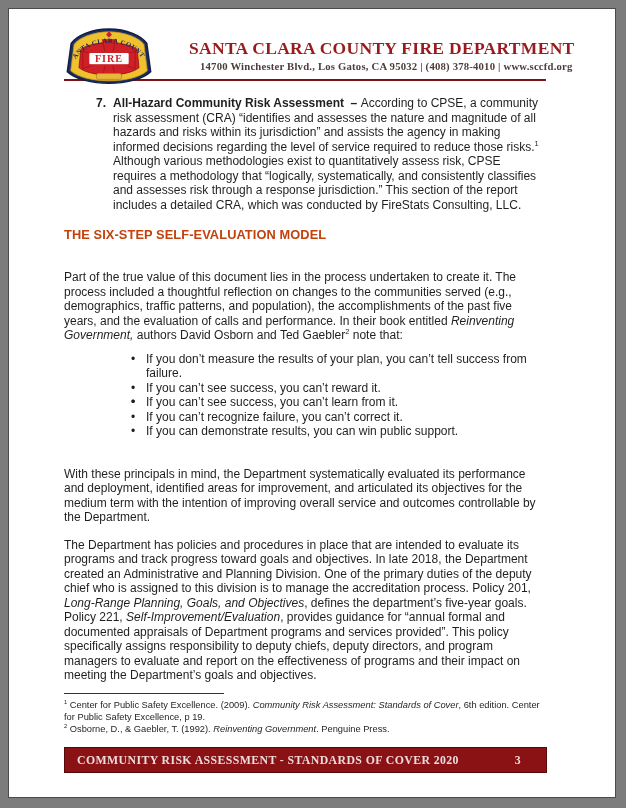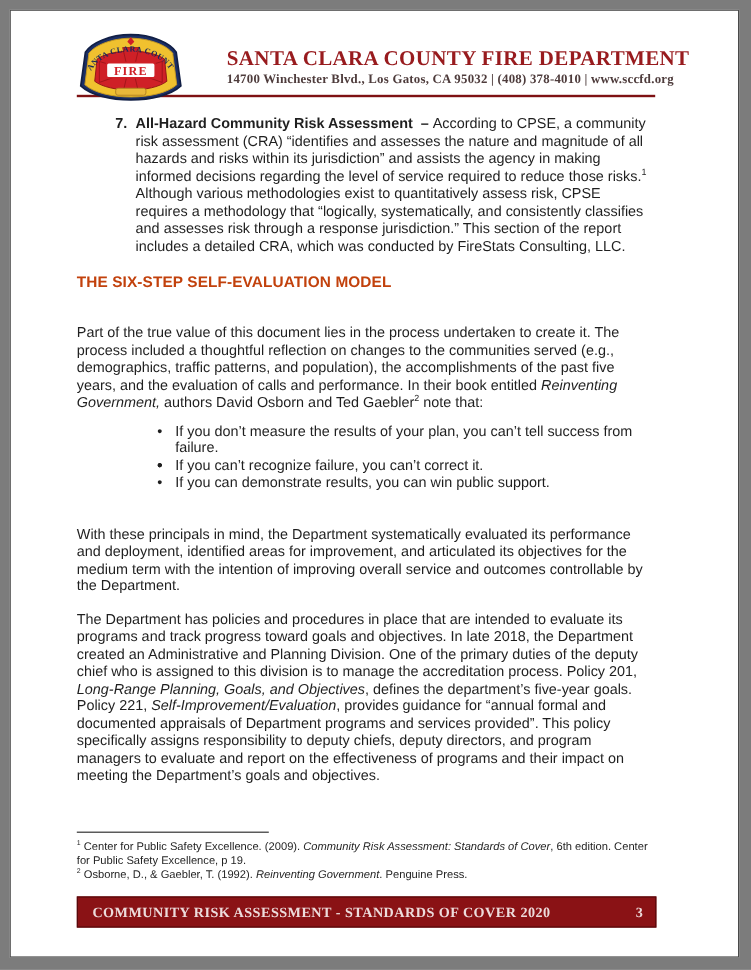--- a/index.html
+++ b/index.html
@@ -9,21 +9,21 @@
         font-family:"Liberation Sans",sans-serif;color:#1f1f1f;box-sizing:border-box;}
   .content{padding:18px 69px 0 55px;}
 
   
   .header{position:relative;height:52px;border-bottom:2px solid #7E1113;}
   .logo{position:absolute;left:2px;top:0;width:86px;height:64px;z-index:2;}
   .header-text{margin-left:125px;padding-top:12px;}
   .org-name{font-family:"Liberation Serif",serif;font-weight:bold;font-size:17.5px;
             line-height:1.1;color:#981B1E;letter-spacing:0.3px;white-space:nowrap;}
   .address{font-family:"Liberation Serif",serif;font-weight:bold;font-size:10.7px;
-           color:#4e3c3c;margin-top:2px;letter-spacing:0.2px;white-space:nowrap;}
+           color:#4e3c3c;margin-top:2px;letter-spacing:0.2px;white-space:nowrap;margin-left:11px;}
 
   
   .item7{display:flex;margin-top:15px;font-size:12px;line-height:14.5px;}
   .item7 .num{flex:none;width:17px;margin-left:32px;font-weight:bold;}
   .item7 .itxt{flex:1;}
   .sec{margin:15px 0 0;font-size:12.8px;font-weight:bold;color:#c2410c;letter-spacing:0.1px;
        font-family:"Liberation Sans",sans-serif;}
   .para{margin:28px 0 0;font-size:12px;line-height:14.5px;}
   .para3{margin-top:13px;}
   .bullets{margin:9px 0 0;padding:0 0 0 67px;list-style:none;}
@@ -35,21 +35,21 @@
 
   
   .footnotes{position:absolute;left:55px;right:69px;top:684px;font-size:9.3px;line-height:12px;}
   .fnrule{width:160px;border-top:1px solid #333;margin-bottom:5px;}
   .fn{margin:0;}
 
   
   .footer{position:absolute;left:55px;right:68px;top:738px;height:24px;background:#8A1215;
           border:1px solid #56090b;color:#EDDCDC;font-family:"Liberation Serif",serif;
           font-weight:bold;font-size:11.8px;letter-spacing:0.4px;display:flex;
-          justify-content:space-between;align-items:center;padding:0 10px 0 12px;}
+          justify-content:space-between;align-items:center;padding:0 25px 0 12px;}
 </style>
 </head>
 <body>
 
 <div class="canvas">
   <div class="page">
     <div class="content">
 
       <div class="header">
         <div class="logo">
@@ -83,23 +83,23 @@
         <div class="num">7.</div>
         <div class="itxt"><span class="b">All-Hazard Community Risk Assessment &nbsp;– </span><span>According to CPSE, a community risk assessment (CRA) “identifies and assesses the nature and magnitude of all hazards and risks within its jurisdiction” and assists the agency in making informed decisions regarding the level of service required to reduce those risks.</span><span class="sup">1</span><span> Although various methodologies exist to quantitatively assess risk, CPSE requires a methodology that “logically, systematically, and consistently classifies and assesses risk through a response jurisdiction.” This section of the report includes a detailed CRA, which was conducted by FireStats Consulting, LLC.</span></div>
       </div>
 
       <h2 class="sec">THE SIX-STEP SELF-EVALUATION MODEL</h2>
 
       <p class="para"><span>Part of the true value of this document lies in the process undertaken to create it. The process included a thoughtful reflection on changes to the communities served (e.g., demographics, traffic patterns, and population), the accomplishments of the past five years, and the evaluation of calls and performance. In their book entitled </span><span class="i">Reinventing Government,</span><span> authors David Osborn and Ted Gaebler</span><span class="sup">2</span><span> note that:</span></p>
 
       <ul class="bullets">
         <li><span class="bullet">•</span><span>If you don’t measure the results of your plan, you can’t tell success from failure.</span></li>
+        <li><span class="bullet">•</span><span>If you can’t see success, you can’t reward it.</span></li>
         <li><span class="bullet">•</span></li>
-        <li><span class="bullet">•</span></li>
-        <li><span class="bullet">•</span></li>
+        <li><span class="bullet">•</span><span>If you can’t see success, you can’t learn from it.</span></li>
         <li><span class="bullet">•</span><span>If you can’t recognize failure, you can’t correct it.</span></li>
         <li><span class="bullet">•</span><span>If you can demonstrate results, you can win public support.</span></li>
       </ul>
 
       <p class="para">With these principals in mind, the Department systematically evaluated its performance and deployment, identified areas for improvement, and articulated its objectives for the medium term with the intention of improving overall service and outcomes controllable by the Department.</p>
 
       <p class="para para3"><span>The Department has policies and procedures in place that are intended to evaluate its programs and track progress toward goals and objectives. In late 2018, the Department created an Administrative and Planning Division. One of the primary duties of the deputy chief who is assigned to this division is to manage the accreditation process. Policy 201, </span><span class="i">Long-Range Planning, Goals, and Objectives</span><span>, defines the department’s five-year goals. Policy 221, </span><span class="i">Self-Improvement/Evaluation</span><span>, provides guidance for “annual formal and documented appraisals of Department programs and services provided”. This policy specifically assigns responsibility to deputy chiefs, deputy directors, and program managers to evaluate and report on the effectiveness of programs and their impact on meeting the Department’s goals and objectives.</span></p>
 
     </div>
 

